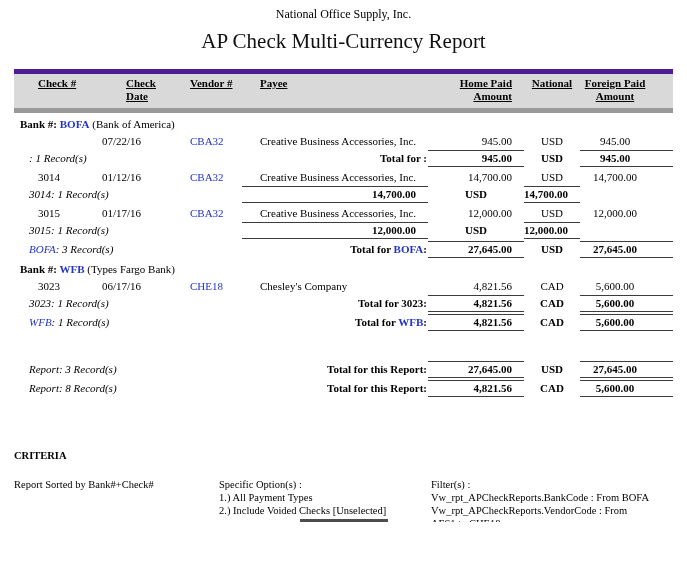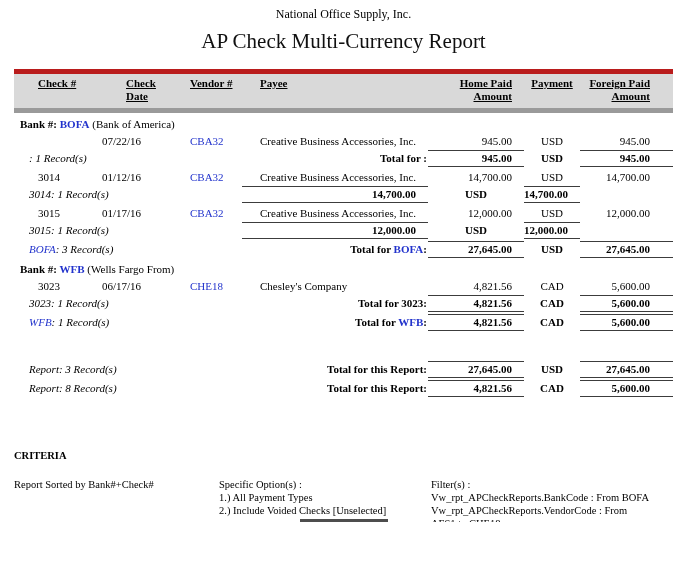--- a/index.html
+++ b/index.html
@@ -14,34 +14,34 @@
   }
   .company { text-align: center; font-size: 12px; margin-top: 2px; }
   .title   { text-align: center; font-size: 21px; line-height: 26px; margin: 7px 0 15px; color: #101010; }
 
   .thead, .row {
     display: grid;
     grid-template-columns: 88px 70px 70px 186px 96px 56px 93px;
   }
   .thead {
     background: #d9d9d9;
-    border-top: 5px solid #b91c1c;
+    border-top: 5px solid #4c1d95;
     border-bottom: 5px solid #9a9a9a;
     padding: 3px 0 5px;
     font-weight: bold;
   }
   .thead span { text-decoration: underline; }
   .thead .c-date { padding-left: 24px; }
 
   .c-check   { padding-left: 24px; }
   .c-vendor  { padding-left: 18px; }
   .c-payee   { padding-left: 18px; }
   .c-home    { text-align: right; padding-right: 12px; }
   .c-cur     { text-align: center; }
-  .c-foreign { text-align: right; padding-right: 23px; }
+  .c-foreign { text-align: center; padding-right: 23px; }
 
   .row { align-items: start; }
   .detail { margin: 4px 0 2px; }
   .link { color: #2233cc; }
   .b { font-weight: bold; }
 
   .bank-row { padding-left: 6px; margin: 5px 0 1px; }
 
   .trow { margin: 2px 0; align-items: center; }
   .records { grid-column: 1 / 4; font-style: italic; padding-left: 15px; }
@@ -68,21 +68,21 @@
 
   <div class="company">National Office Supply, Inc.</div>
   <div class="title">AP Check Multi-Currency Report</div>
 
   <div class="thead">
     <div class="c-check"><span>Check #</span></div>
     <div class="c-date"><span>Check Date</span></div>
     <div class="c-vendor"><span>Vendor #</span></div>
     <div class="c-payee"><span>Payee</span></div>
     <div class="c-home"><span>Home Paid</span><br><span>Amount</span></div>
-    <div class="c-cur"><span>Payment</span></div>
+    <div class="c-cur"><span>National</span></div>
     <div class="c-foreign"><span>Foreign Paid</span><br><span>Amount</span></div>
   </div>
 
   <div>
       <div class="bank-row"><span class="b">Bank #: </span><span class="b link">BOFA</span><span> (Bank of America)</span></div>
       <div class="row detail">
         <div class="c-check"></div>
         <div class="c-date">07/22/16</div>
         <div class="c-vendor link">CBA32</div>
         <div class="c-payee">Creative Business Accessories, Inc.</div>
@@ -127,21 +127,21 @@
         <div class="c-cur t-cur">USD</div>
         <div class="c-foreign t-amt">12,000.00</div>
       </div>
       <div class="row trow">
         <div class="records"><span class="link">BOFA</span><span>: 3 Record(s)</span></div>
         <div class="tlabel"><span>Total for </span><span class="link">BOFA</span><span>:</span></div>
         <div class="c-home t-amt">27,645.00</div>
         <div class="c-cur t-cur">USD</div>
         <div class="c-foreign t-amt">27,645.00</div>
       </div>
-      <div class="bank-row"><span class="b">Bank #: </span><span class="b link">WFB</span><span> (Wells Fargo From)</span></div>
+      <div class="bank-row"><span class="b">Bank #: </span><span class="b link">WFB</span><span> (Types Fargo Bank)</span></div>
       <div class="row detail">
         <div class="c-check">3023</div>
         <div class="c-date">06/17/16</div>
         <div class="c-vendor link">CHE18</div>
         <div class="c-payee">Chesley's Company</div>
         <div class="c-home">4,821.56</div>
         <div class="c-cur">CAD</div>
         <div class="c-foreign">5,600.00</div>
       </div>
       <div class="row trow">

